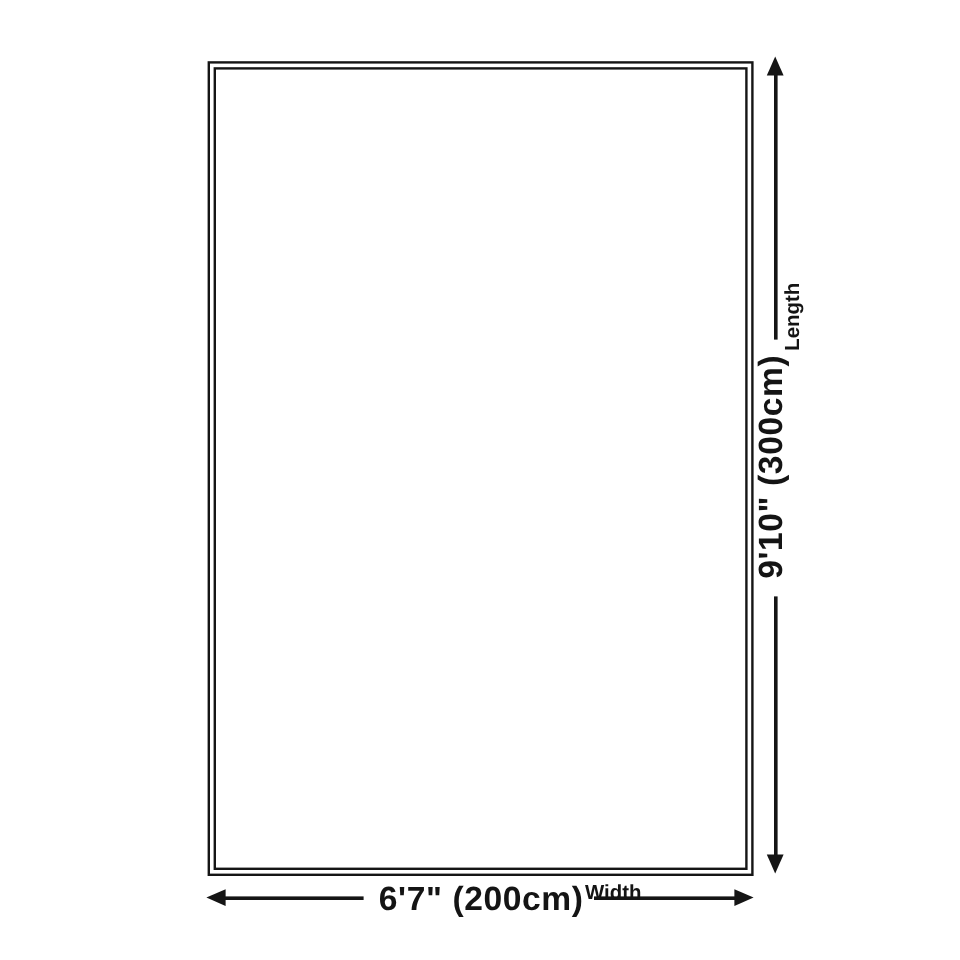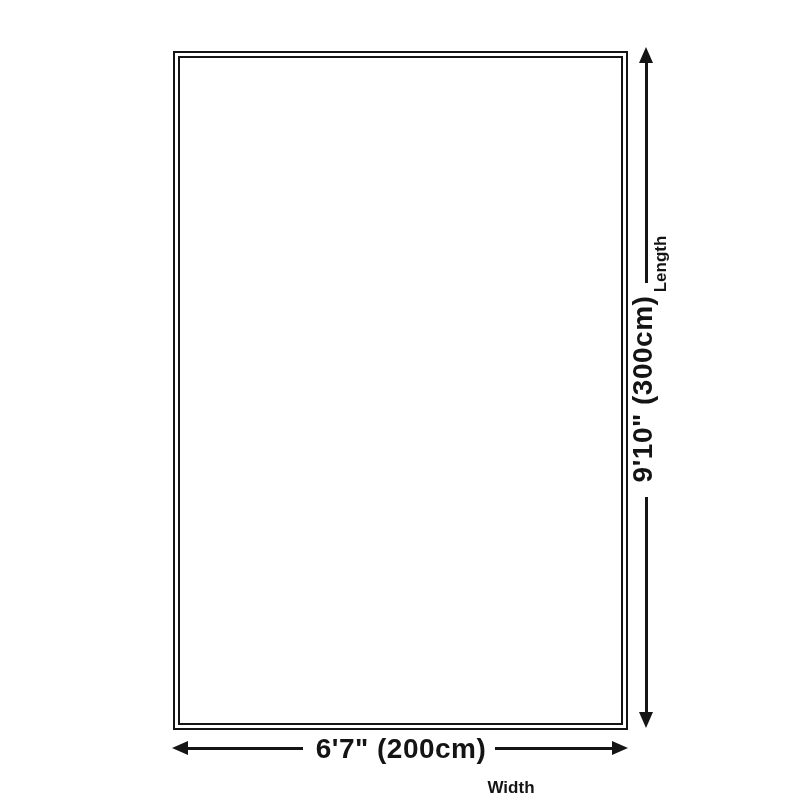--- a/index.html
+++ b/index.html
@@ -62,21 +62,21 @@
   .dim-axis {
     position: absolute;
     font-weight: bold;
     font-size: 17px;
     white-space: nowrap;
     color: var(--text);
   }
   .length-value { left: 643px; top: 389px; transform: translate(-50%, -50%) rotate(-90deg); }
   .length-axis  { left: 661px; top: 264px; transform: translate(-50%, -50%) rotate(-90deg); }
   .width-value  { left: 401px; top: 749px; transform: translate(-50%, -50%); }
-  .width-axis   { left: 511px; top: 788px; transform: translate(-50%, -50%); }
+  .width-axis   { left: 511px; top: 744px; transform: translate(-50%, -50%); }
 </style>
 </head>
 <body>
 
 <div class="canvas">
 
   <div class="rug">
     <div class="rug-inner"></div>
   </div>
 

